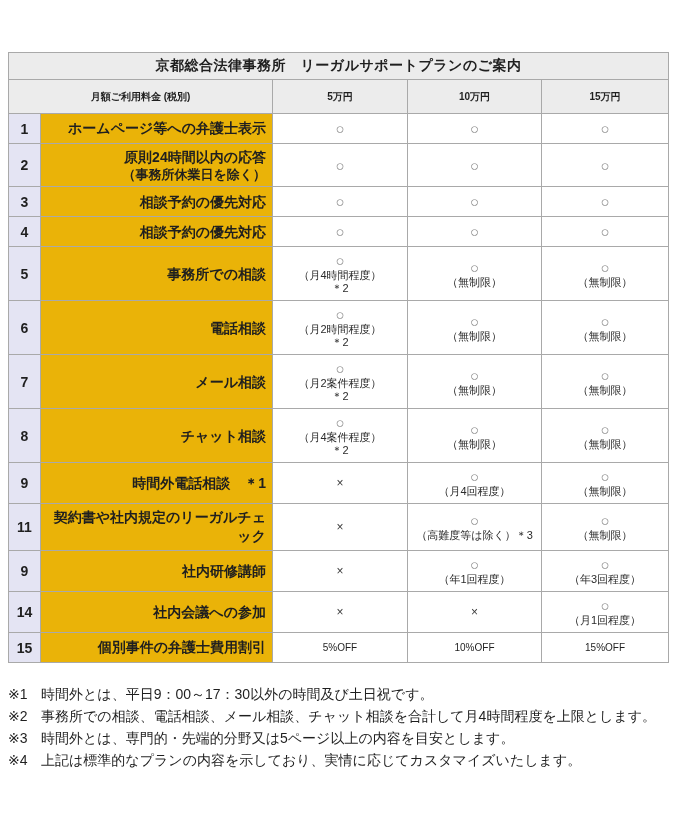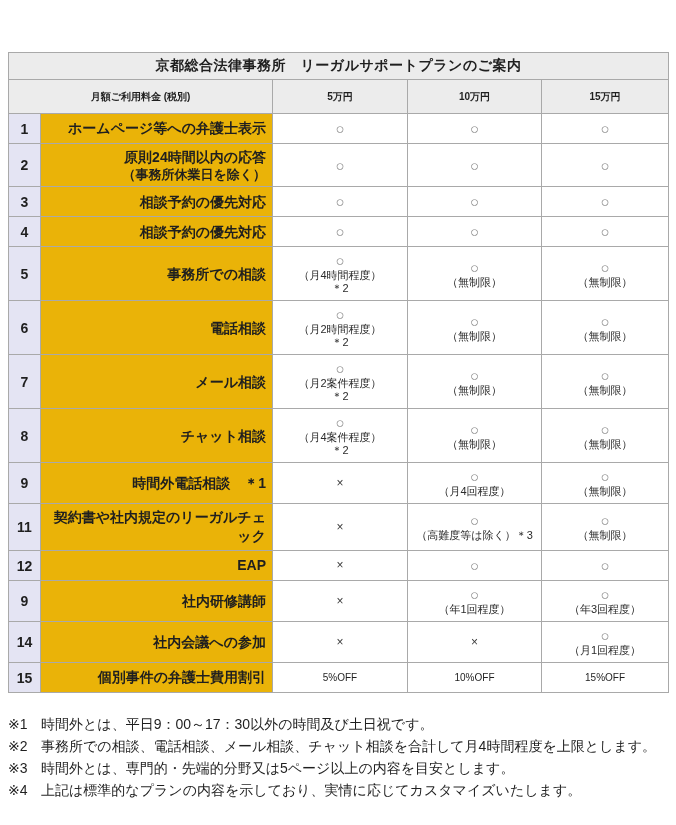--- a/index.html
+++ b/index.html
@@ -287,35 +287,20 @@
           <td class="cell">
             <div class="mark-circle">○</div>
             <div class="note">（高難度等は除く）＊3</div>
           </td>
           <td class="cell">
             <div class="mark-circle">○</div>
             <div class="note">（無制限）</div>
           </td>
         </tr>
         <tr>
-          <td class="no-cell">12</td>
-          <td class="label-cell">
-            <div class="label">EAP</div>
-          </td>
-          <td class="cell">
-            <div class="mark-cross">×</div>
-          </td>
-          <td class="cell">
-            <div class="mark-circle">○</div>
-          </td>
-          <td class="cell">
-            <div class="mark-circle">○</div>
-          </td>
-        </tr>
-        <tr>
           <td class="no-cell">9</td>
           <td class="label-cell">
             <div class="label">社内研修講師</div>
           </td>
           <td class="cell">
             <div class="mark-cross">×</div>
           </td>
           <td class="cell">
             <div class="mark-circle">○</div>
             <div class="note">（年1回程度）</div>

